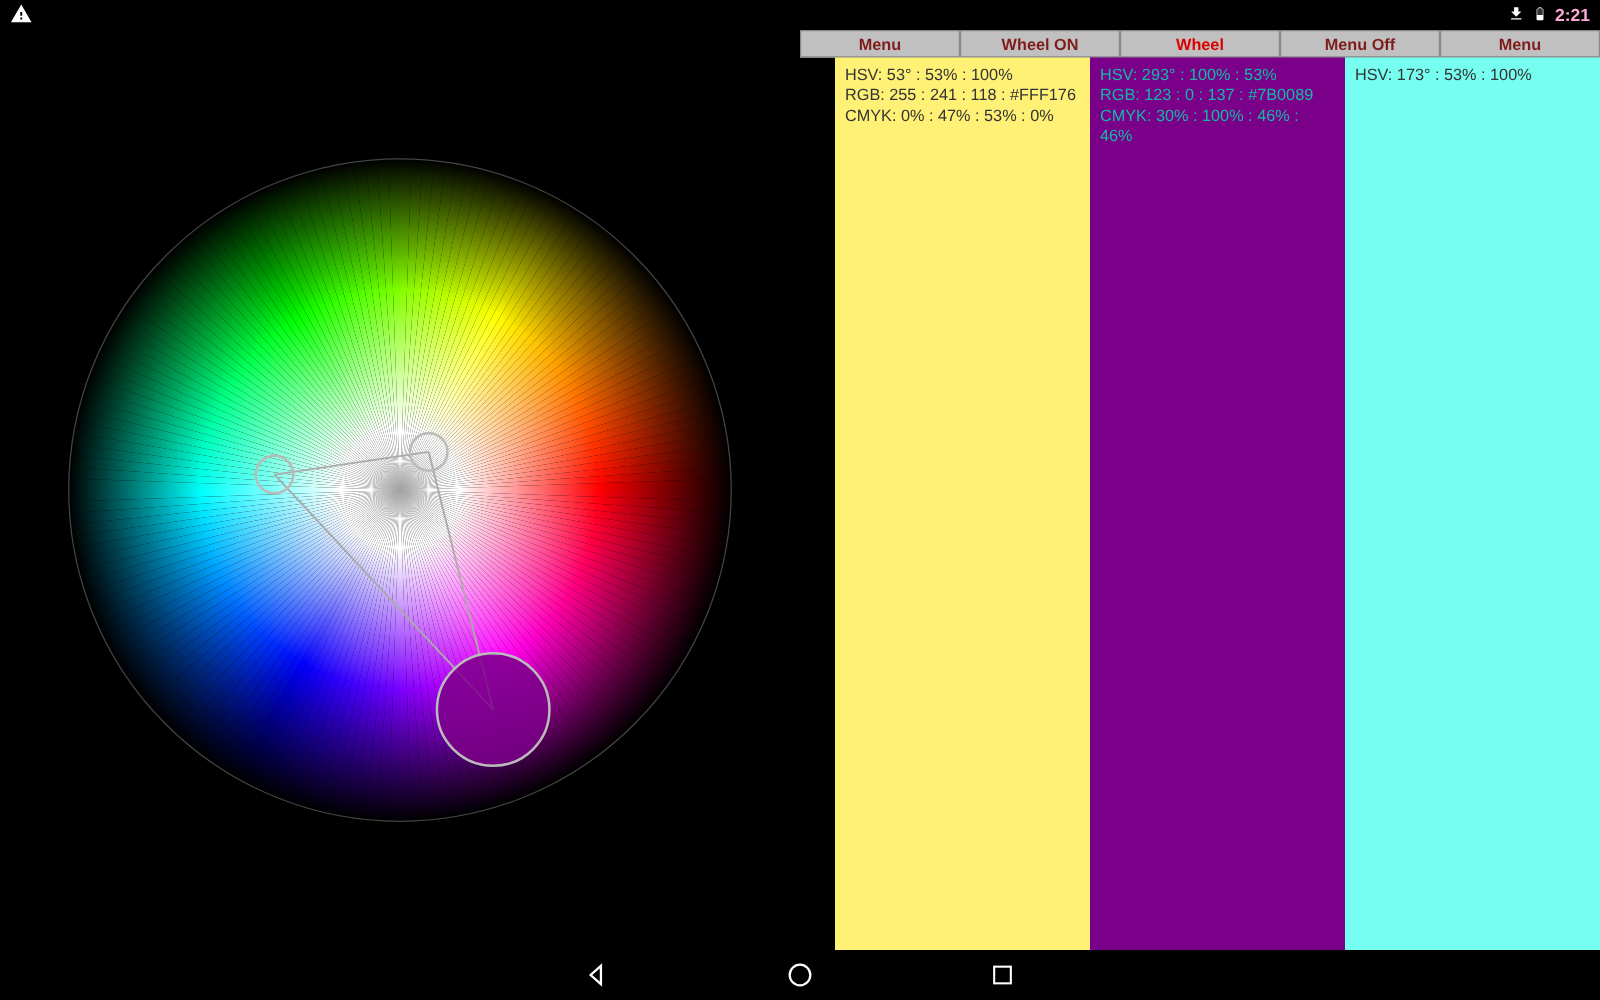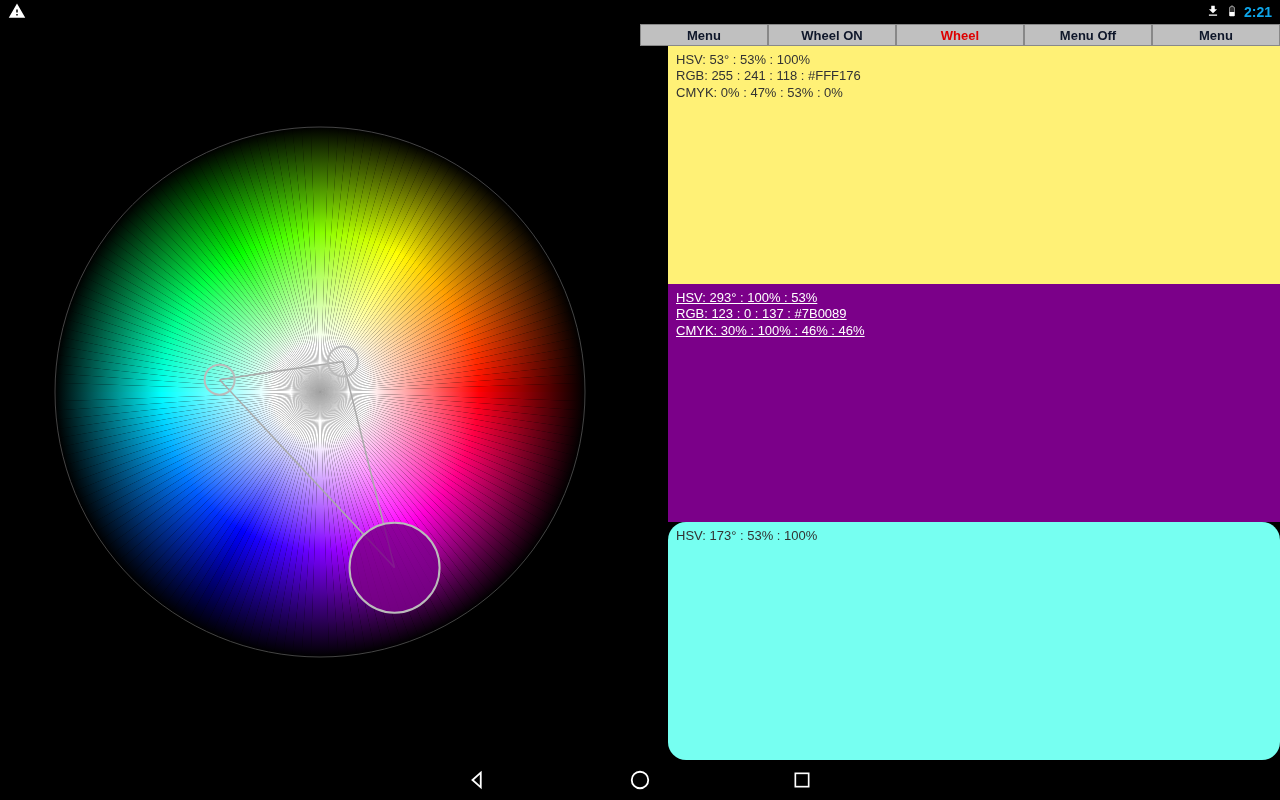--- a/index.html
+++ b/index.html
@@ -1,21 +1,21 @@
 <!DOCTYPE html>
 <html><head>
 <meta charset="utf-8">
 <style>
   * { margin: 0; padding: 0; box-sizing: border-box; }
   html, body { width: 1280px; height: 800px; overflow: hidden; background: #000; font-family: Arial, sans-serif; }
   
   .status-bar {
     position: absolute; top: 0; left: 0; right: 0; height: 24px;
     display: flex; align-items: center; justify-content: space-between;
-    color: #0ea5e9; font-size: 14px; padding: 0 8px; gap: 27px;
+    color: #f9a8d4; font-size: 14px; padding: 0 8px; gap: 27px;
   }
   .status-left { display: flex; align-items: center; }
   .status-right { display: flex; align-items: center; gap: 6px; }
   
   .main-area {
     position: absolute; top: 24px; left: 0; right: 0; bottom: 40px;
     display: flex;
   }
   
   .wheel-panel {
@@ -27,29 +27,29 @@
   }
   
   .toolbar {
     display: flex; height: 22px; background: #bbb;
   }
   .toolbar-btn {
     flex: 1; background: #c0c0c0; border: 1px solid #888;
     font-size: 13px; font-weight: bold; display: flex;
     align-items: center; justify-content: center; cursor: pointer;
   }
-  .btn-blue { color: #0f172a; text-align: right; }
+  .btn-blue { color: #7f1d1d; text-align: right; }
   .btn-red { color: #dd0000; }
   
-  .swatches { flex: 1; display: flex; flex-direction: column; padding-left: 28px; }
+  .swatches { flex: 1; display: flex; flex-direction: row; padding-left: 28px; }
   .swatch {
     flex: 1; padding: 6px 8px; font-size: 13px; line-height: 1.25;
     color: #333;
   }
-  .swatch-purple { color: #ffffff; text-decoration: underline; }
+  .swatch-purple { color: #14b8a6; }
   
   .nav-bar {
     position: absolute; bottom: 0; left: 0; right: 0; height: 40px;
     display: flex; align-items: center; justify-content: center; gap: 140px;
     background: #000;
   }
   .nav-btn { color: #fff; width: 22px; height: 22px; display: flex;
     align-items: center; justify-content: center; }
   
   .color-wheel-svg {
@@ -1370,21 +1370,21 @@
         <div class="swatch " style="background: rgb(255, 241, 118);">
           <div>HSV: 53° : 53% : 100%</div>
           <div>RGB: 255 : 241 : 118 : #FFF176</div>
           <div>CMYK: 0% : 47% : 53% : 0%</div>
         </div>
         <div class="swatch swatch-purple" style="background: rgb(123, 0, 137);">
           <div>HSV: 293° : 100% : 53%</div>
           <div>RGB: 123 : 0 : 137 : #7B0089</div>
           <div>CMYK: 30% : 100% : 46% : 46%</div>
         </div>
-        <div class="swatch " style="background: rgb(118, 255, 241); border-radius: 18px;">
+        <div class="swatch " style="background: rgb(118, 255, 241);">
           <div>HSV: 173° : 53% : 100%</div>
         </div>
       </div>
   </div>
 </div>
 
 <div class="nav-bar">
   <div class="nav-btn">
     <svg width="22" height="22" viewBox="0 0 24 24">
         <path fill="none" stroke="#fff" stroke-width="2" d="M15 4 L6 12 L15 20 Z"></path>

